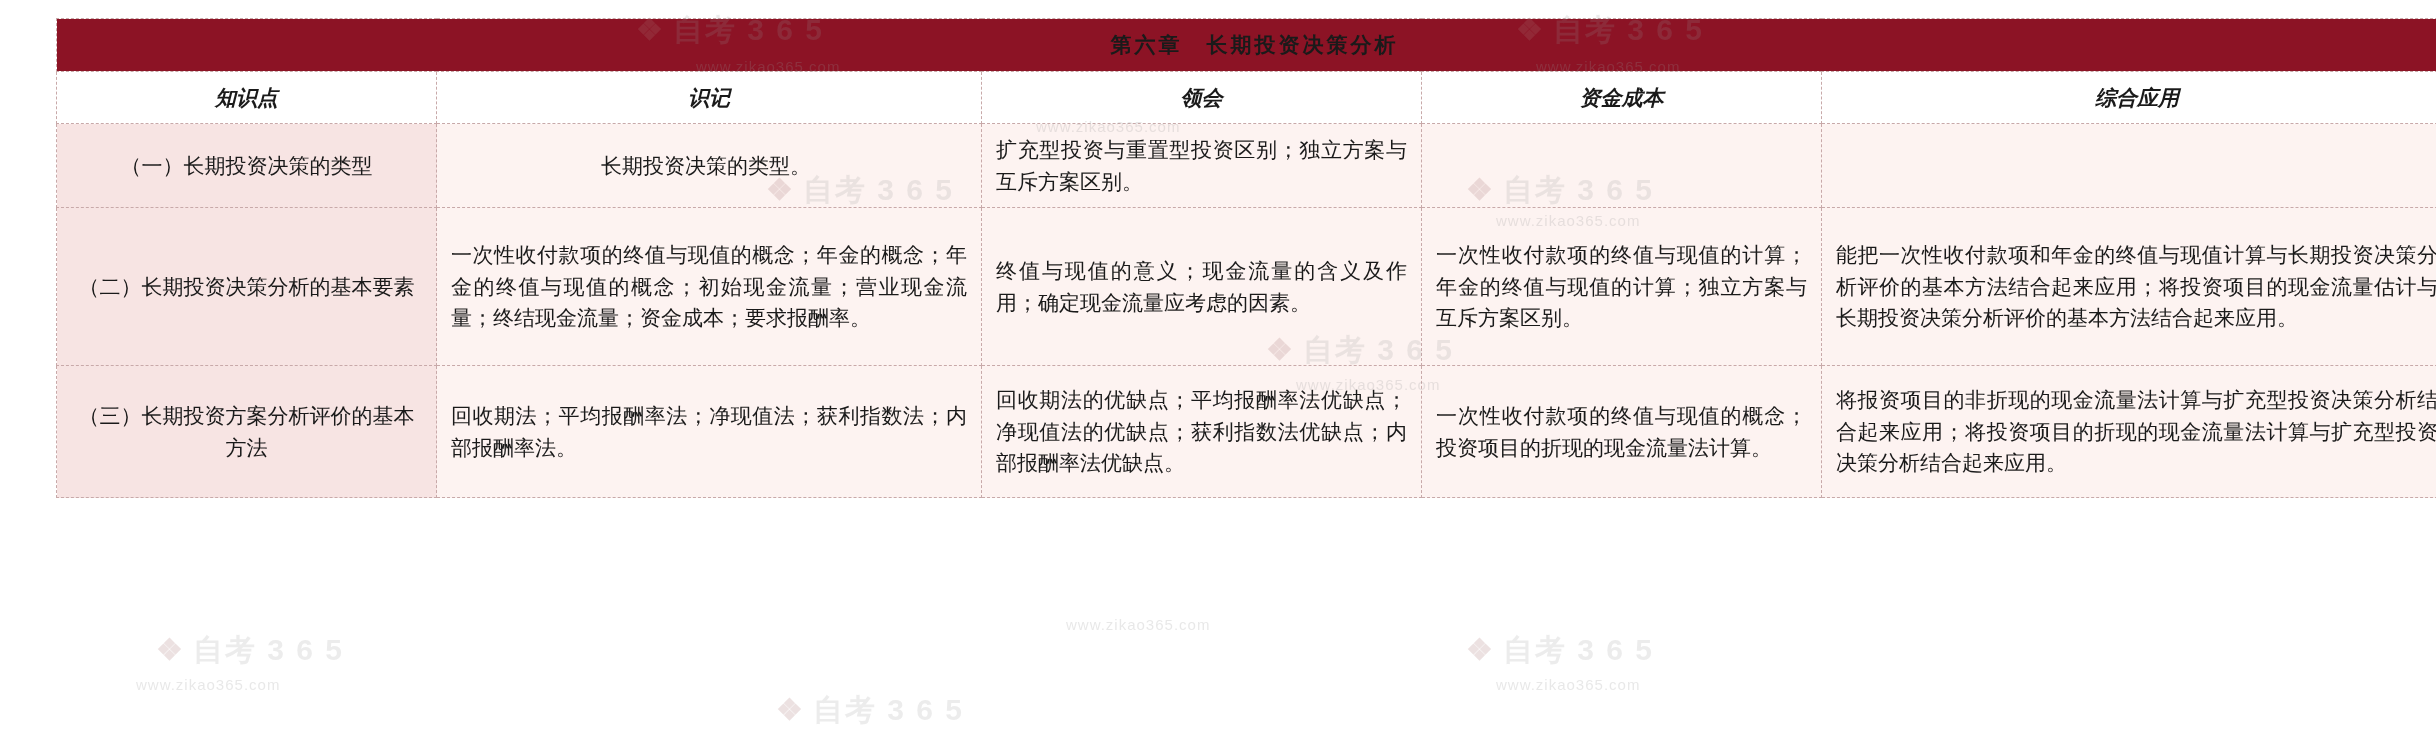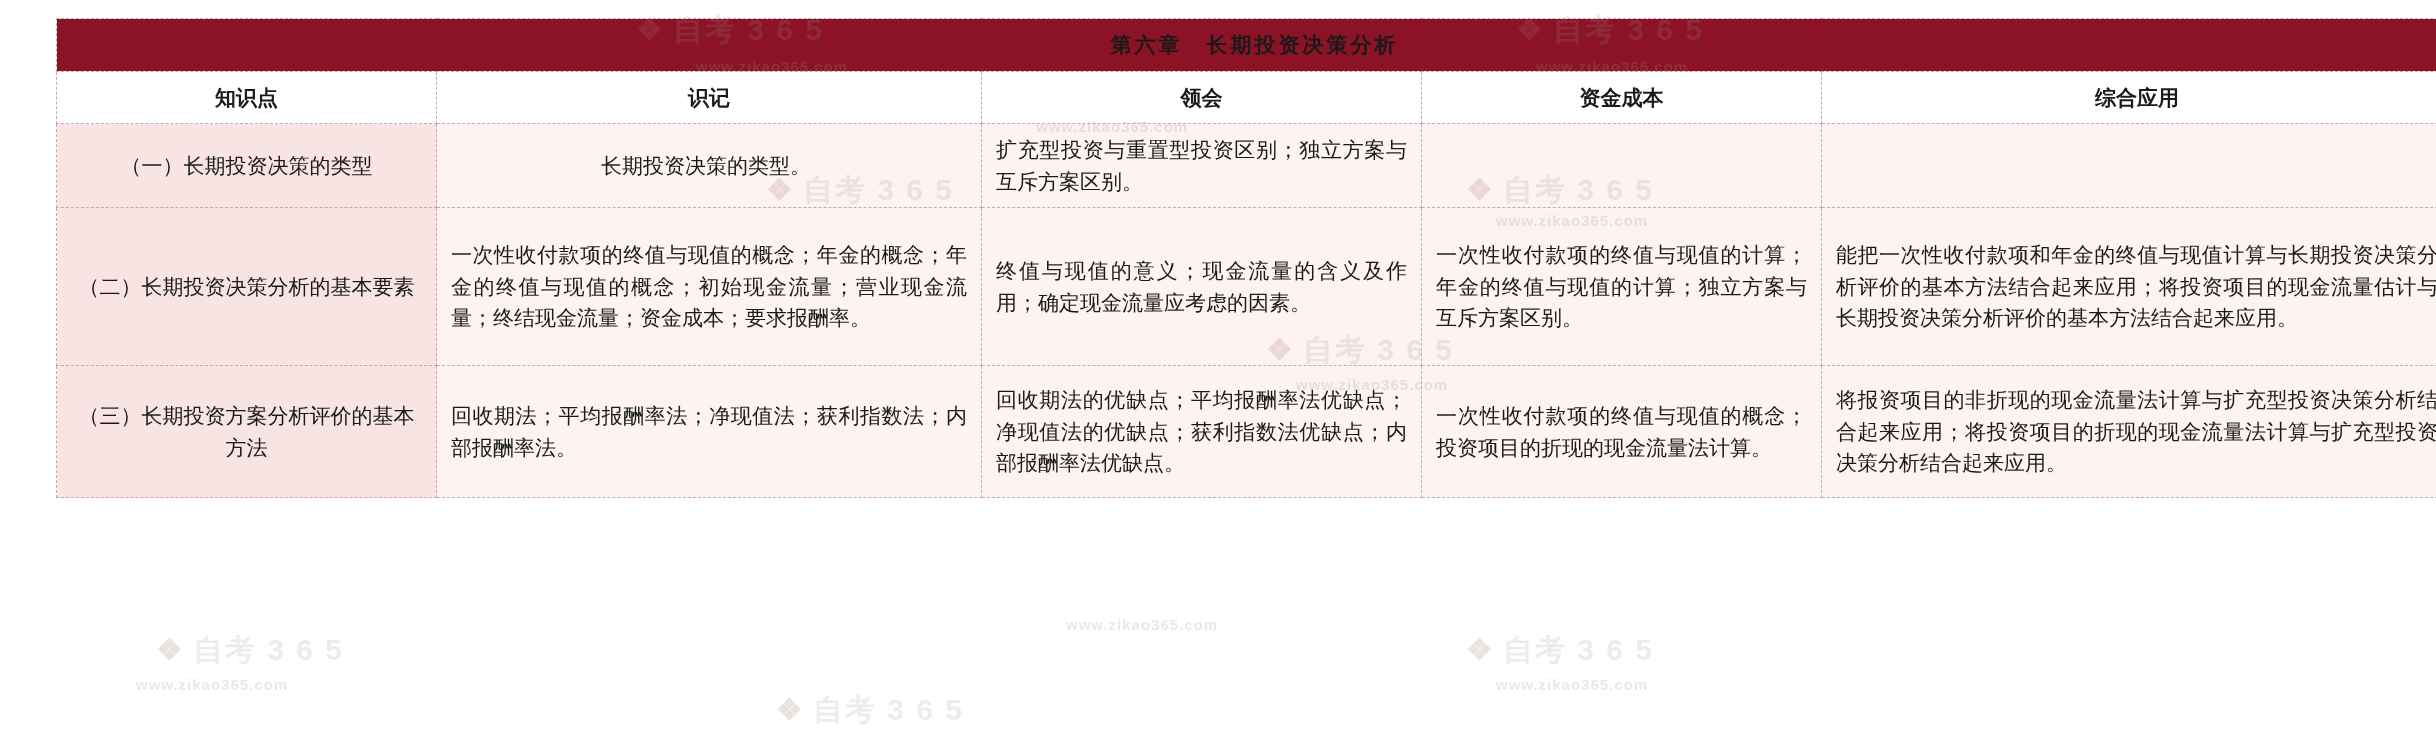--- a/index.html
+++ b/index.html
@@ -33,21 +33,21 @@
   .wm {
     position: absolute;
     color: rgba(150, 150, 150, 0.18);
     font-size: 30px;
     font-weight: bold;
     white-space: nowrap;
     letter-spacing: 2px;
   }
   .wm.small {
     font-size: 15px;
-    font-weight: bold;
+    font-weight: normal;
     letter-spacing: 1px;
     color: rgba(150, 150, 150, 0.22);
   }
   .wm .logo {
     display: inline-block;
     margin-right: 8px;
     color: rgba(170, 120, 120, 0.22);
     font-size: 30px;
   }
 
@@ -84,20 +84,21 @@
   }
 
   
   .head-row th {
     background: #ffffff;
     font-size: 22px;
     font-weight: bold;
     text-align: center;
     height: 48px;
     padding: 8px 10px;
+    font-style: italic;
   }
 
   
   td.col-topic {
     background: #f7e4e3;
     text-align: center;
     font-size: 21px;
     padding: 10px 16px;
   }
   

